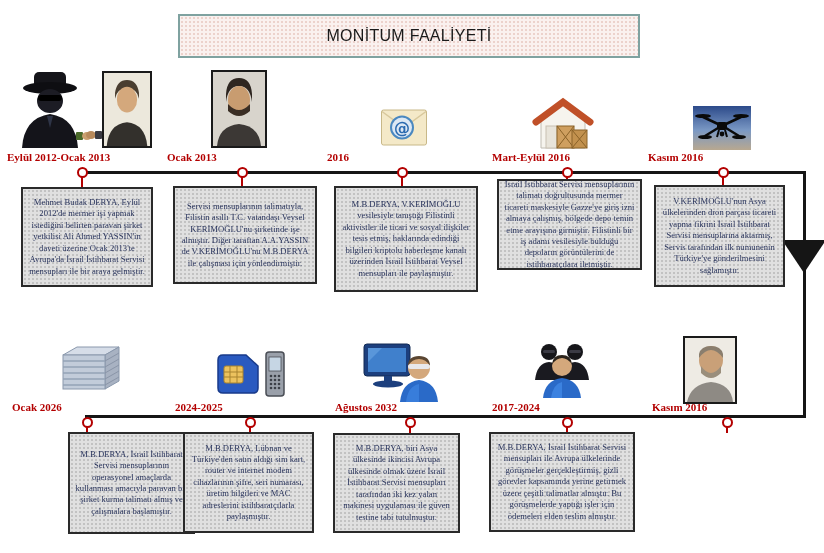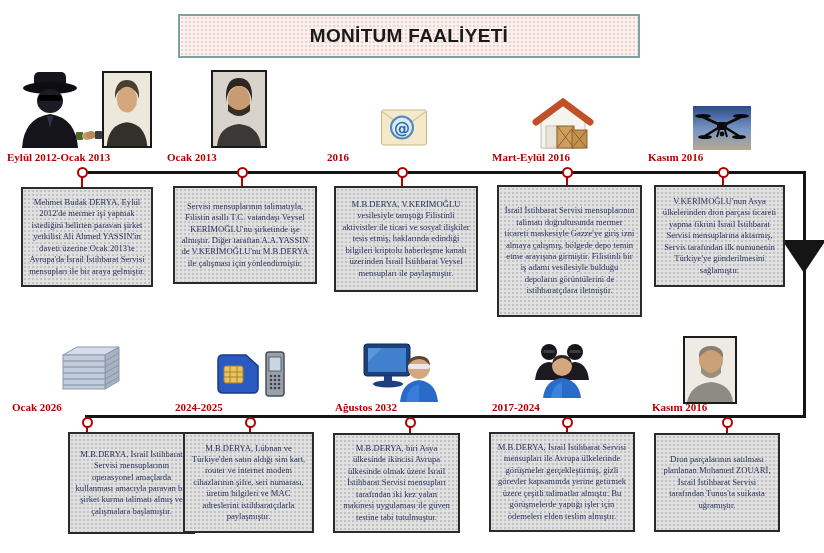--- a/index.html
+++ b/index.html
@@ -5,21 +5,21 @@
   html,body{margin:0;padding:0;background:#ffffff;}
   #stage{position:relative;width:824px;height:553px;background:#ffffff;overflow:hidden;
          font-family:"Liberation Serif",serif;}
   
   .title-box{position:absolute;left:178px;top:14px;width:462px;height:44px;
     border:2px solid #7fa2a0;box-sizing:border-box;
     background-color:#faf1ef;
     background-image:radial-gradient(#ecd2cc 0.9px,transparent 0.9px);
     background-size:4px 4px;
     display:flex;align-items:center;justify-content:center;}
-  .title-box span{font-family:"Liberation Sans",sans-serif;font-weight:bold;font-size:19px;color:#1a1a1a;letter-spacing:.3px;}
+  .title-box span{font-family:"Liberation Sans",sans-serif;font-weight:normal;font-size:16px;color:#1a1a1a;letter-spacing:.3px;}
   
   .hline,.vline{position:absolute;background:#151515;}
   .arrowhead{position:absolute;width:0;height:0;border-left:22px solid transparent;
     border-right:22px solid transparent;border-top:33px solid #151515;}
   
   .node{position:absolute;width:7px;height:7px;border-radius:50%;background:#fff;border:2px solid #b30000;}
   .stem{position:absolute;width:2px;background:#b30000;}
   
   .ev-date{position:absolute;width:150px;text-align:left;font-weight:bold;
     font-size:11px;color:#b30000;}
@@ -147,21 +147,21 @@
 
   <div class="ev-box" style="left:21px;top:187px;width:132px;height:100px;">
     <span>Mehmet Budak DERYA, Eylül 2012'de mermer işi yapmak istediğini belirten paravan şirket yetkilisi Ali Ahmed YASSIN'in daveti üzerine Ocak 2013'te Avrupa'da İsrail İstihbarat Servisi mensupları ile bir araya gelmiştir.</span>
   </div>
   <div class="ev-box" style="left:173px;top:186px;width:144px;height:98px;align-items:center;">
     <span>Servisi mensuplarının talimatıyla, Filistin asıllı T.C. vatandaşı Veysel KERİMOĞLU'nu şirketinde işe almıştır. Diğer taraftan A.A.YASSIN de V.KERİMOĞLU'nu M.B.DERYA ile çalışması için yönlendirmiştir.</span>
   </div>
   <div class="ev-box" style="left:334px;top:186px;width:144px;height:106px;">
     <span>M.B.DERYA, V.KERİMOĞLU vesilesiyle tanıştığı Filistinli aktivistler ile ticari ve sosyal ilişkiler tesis etmiş, haklarında edindiği bilgileri kriptolu haberleşme kanalı üzerinden İsrail İstihbarat Veysel mensupları ile paylaşmıştır.</span>
   </div>
-  <div class="ev-box" style="left:497px;top:185px;width:145px;height:132px;">
+  <div class="ev-box" style="left:497px;top:179px;width:145px;height:91px;">
     <span>İsrail İstihbarat Servisi mensuplarının talimatı doğrultusunda mermer ticareti maskesiyle Gazze'ye giriş izni almaya çalışmış, bölgede depo temin etme arayışına girmiştir. Filistinli bir iş adamı vesilesiyle bulduğu depoların görüntülerini de istihbaratçılara iletmiştir.</span>
   </div>
   <div class="ev-box" style="left:654px;top:185px;width:131px;height:102px;">
     <span>V.KERİMOĞLU'nun Asya ülkelerinden dron parçası ticareti yapma fikrini İsrail İstihbarat Servisi mensuplarına aktarmış, Servis tarafından ilk numunenin Türkiye'ye gönderilmesini sağlamıştır.</span>
   </div>
 
   <div class="icon" style="left:53px;top:341px;width:68px;height:56px;">
     <svg width="68" height="56" viewBox="0 0 68 56">
       <path d="M10,14 L24,6 L66,6 L52,14 Z" fill="#d6dde8" stroke="#8a98ac"></path>
       <path d="M52,14 L66,6 L66,40 L52,48 Z" fill="#a8b2c2" stroke="#8a98ac"></path>
@@ -259,17 +259,14 @@
   </div>
   <div class="ev-box" style="left:183px;top:432px;width:131px;height:101px;">
     <span>M.B.DERYA, Lübnan ve Türkiye'den satın aldığı sim kart, router ve internet modem cihazlarının şifre, seri numarası, üretim bilgileri ve MAC adreslerini istihbaratçılarla paylaşmıştır.</span>
   </div>
   <div class="ev-box" style="left:333px;top:433px;width:127px;height:100px;">
     <span>M.B.DERYA, biri Asya ülkesinde ikincisi Avrupa ülkesinde olmak üzere İsrail İstihbarat Servisi mensupları tarafından iki kez yalan makinesi uygulaması ile güven testine tabi tutulmuştur.</span>
   </div>
   <div class="ev-box" style="left:489px;top:432px;width:146px;height:100px;">
     <span>M.B.DERYA, İsrail İstihbarat Servisi mensupları ile Avrupa ülkelerinde görüşmeler gerçekleştirmiş, gizli görevler kapsamında yerine getirmek üzere çeşitli talimatlar almıştır. Bu görüşmelerde yaptığı işler için ödemeleri elden teslim almıştır.</span>
   </div>
-  <div class="ev-box" style="left:654px;top:433px;width:126px;height:99px;">
-    <span>Dron parçalarının satılması planlanan Mohamed ZOUARİ, İsrail İstihbarat Servisi tarafından Tunus'ta suikasta uğramıştır.</span>
-  </div>
 
 </div>
 
 </body></html>

